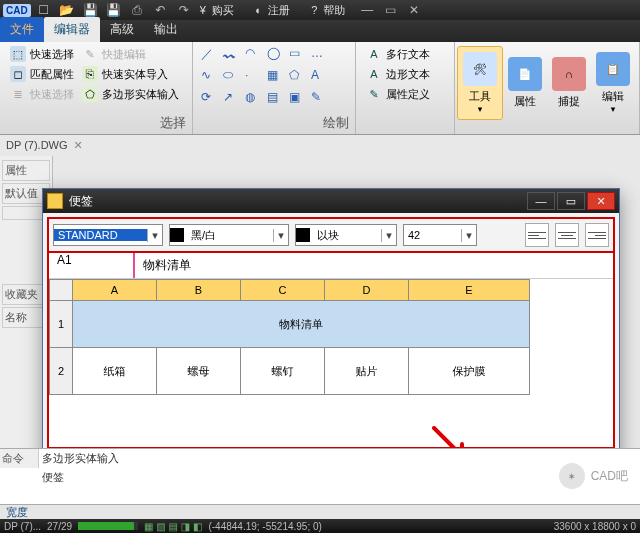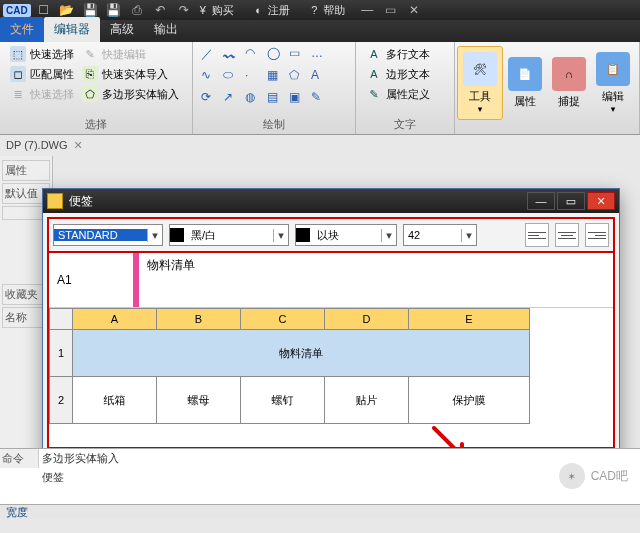--- a/index.html
+++ b/index.html
@@ -12,21 +12,21 @@
 .titlebar .winbtns span{display:inline-flex;width:20px;justify-content:center;color:#bbb}
 
 .menus{height:22px;background:linear-gradient(#353535,#262626);display:flex;align-items:flex-end;color:#ddd}
 .menus .tab{padding:4px 10px;font-size:12px;cursor:pointer}
 .menus .tab.file{background:#1e61c3;color:#fdba74;border-radius:2px 2px 0 0}
 .menus .tab.active{background:#eaeaea;color:#0c4a6e;border-radius:2px 2px 0 0}
 
 .workspace{position:relative;height:491px}
 .ribbon{height:92px;background:linear-gradient(#f7f7f7,#d9d9d9);border-bottom:1px solid #999;display:flex}
 .grp{border-right:1px solid #b8b8b8;padding:2px 6px;display:flex;flex-direction:column;justify-content:space-between}
-.grp .lbl{text-align:center;font-size:11px;color:#555;padding-top:2px}
+.grp .lbl{text-align:right;font-size:13px;color:#555;padding-top:2px}
 .grp .row{display:flex;align-items:center}
 .item{display:flex;align-items:center;font-size:11px;padding:2px 4px;white-space:nowrap}
 .ico{display:inline-flex;width:16px;height:16px;align-items:center;justify-content:center;margin-right:4px;border-radius:2px}
 .bigbtn{display:flex;flex-direction:column;align-items:center;justify-content:center;width:44px;height:72px;font-size:11px}
 .bigbtn .bic{width:34px;height:34px;border-radius:4px;margin-bottom:3px;display:flex;align-items:center;justify-content:center}
 .bigbtn.hi{background:#ffe6a6;border:1px solid #e0b042;border-radius:3px}
 .filetab{height:20px;background:#e8e8e8;display:flex;align-items:center;padding-left:6px;font-size:11px;color:#444}
 .filetab .x{margin-left:6px;color:#888}
 .leftpanel{position:absolute;left:0;top:114px;width:48px;bottom:60px;background:#eee;border-right:1px solid #bbb;font-size:11px;padding:2px}
 .leftpanel .sec{border:1px solid #ccc;margin:2px 0;padding:2px;color:#555;writing-mode:horizontal-tb}
@@ -41,21 +41,21 @@
 .toolbar{border:2px solid #cc0000;padding:4px;display:flex;align-items:center;gap:6px}
 .combo{height:20px;border:1px solid #888;background:#fff;display:flex;align-items:center;font-size:11px}
 .combo .val{padding:0 4px;flex:1}
 .combo .arr{width:14px;text-align:center;border-left:1px solid #aaa;color:#444}
 .sel{background:#1a61c7;color:#fff}
 .sw{width:14px;height:14px;background:#000;margin:0 3px 0 0;display:inline-block}
 .alignbtn{width:18px;height:18px;border:1px solid #aaa;display:inline-flex;flex-direction:column;justify-content:center;gap:2px;padding:2px;background:#fff}
 .alignbtn i{height:1px;background:#555;display:block}
 .sheet{border:2px solid #cc0000;border-top:none;flex:1;background:#fff;overflow:hidden}
 .cellref{display:flex;border-bottom:1px solid #ccc}
-.cellref .ref{width:68px;padding:20px 8px;border-right:6px solid #ec4899}
+.cellref .ref{width:68px;padding:0 8px;border-right:2px solid #ec4899}
 .cellref .fx{flex:1;padding:4px 8px}
 table.grid{border-collapse:collapse;width:100%}
 table.grid th,table.grid td{border:1px solid #8a8a8a;font-size:11px;text-align:center}
 table.grid th{background:#efefef;font-weight:normal;height:18px}
 table.grid th.col{background:#fed56a}
 table.grid td{height:44px;background:#fff}
 table.grid td.blue{background:#c3dcf1}
 .rownum{width:18px;background:#fed56a;font-size:10px}
 .dlg-foot{display:flex;align-items:center;padding:6px 10px;gap:8px}
 .dlg-foot .coords{flex:0 0 auto;font-size:11px;color:#333}
@@ -181,21 +181,20 @@
           </div>
         <div class="item">
             <span class="ico" style="color:#155">A</span>
             <span>边形文本</span>
           </div>
         <div class="item">
             <span class="ico" style="color:#155">✎</span>
             <span>属性定义</span>
           </div>
       </div>
-      <div class="lbl">文字</div>
     </div>
     <div class="grp" style="flex:1;padding:4px 2px;justify-content:flex-start">
       <div class="row">
         <div class="bigbtn hi">
             <div class="bic" style="background:#cfe3ff">🛠</div>
             <span>工具</span>
             <span style="font-size:9px">▾</span>
           </div>
         <div class="bigbtn">
             <div class="bic" style="background:#6aa6e8">📄</div>
@@ -332,18 +331,29 @@
   <div class="cmdlines">
     <div class="lbl">命令</div>
     <div style="margin-left:36px">多边形实体输入</div>
     <div style="margin-left:36px">便签</div>
   </div>
 
   <div class="statbar">
     <span>宽度</span>
   </div>
 
+  <div class="bottom">
+    <span>DP (7)...</span>
+    <span>27/29</span>
+    <span class="progress">
+        <i style="width:93%"></i>
+      </span>
+    <span style="color:#6a6">▦ ▧ ▤ ◨ ◧</span>
+    <span>(-44844.19; -55214.95; 0)</span>
+    <span class="sep"></span>
+    <span>33600 x 18800 x 0</span>
+  </div>
 
   <div class="watermark">
     <span class="c">✶</span>
     <span>CAD吧</span>
   </div>
 </div>
 
 </body></html>

